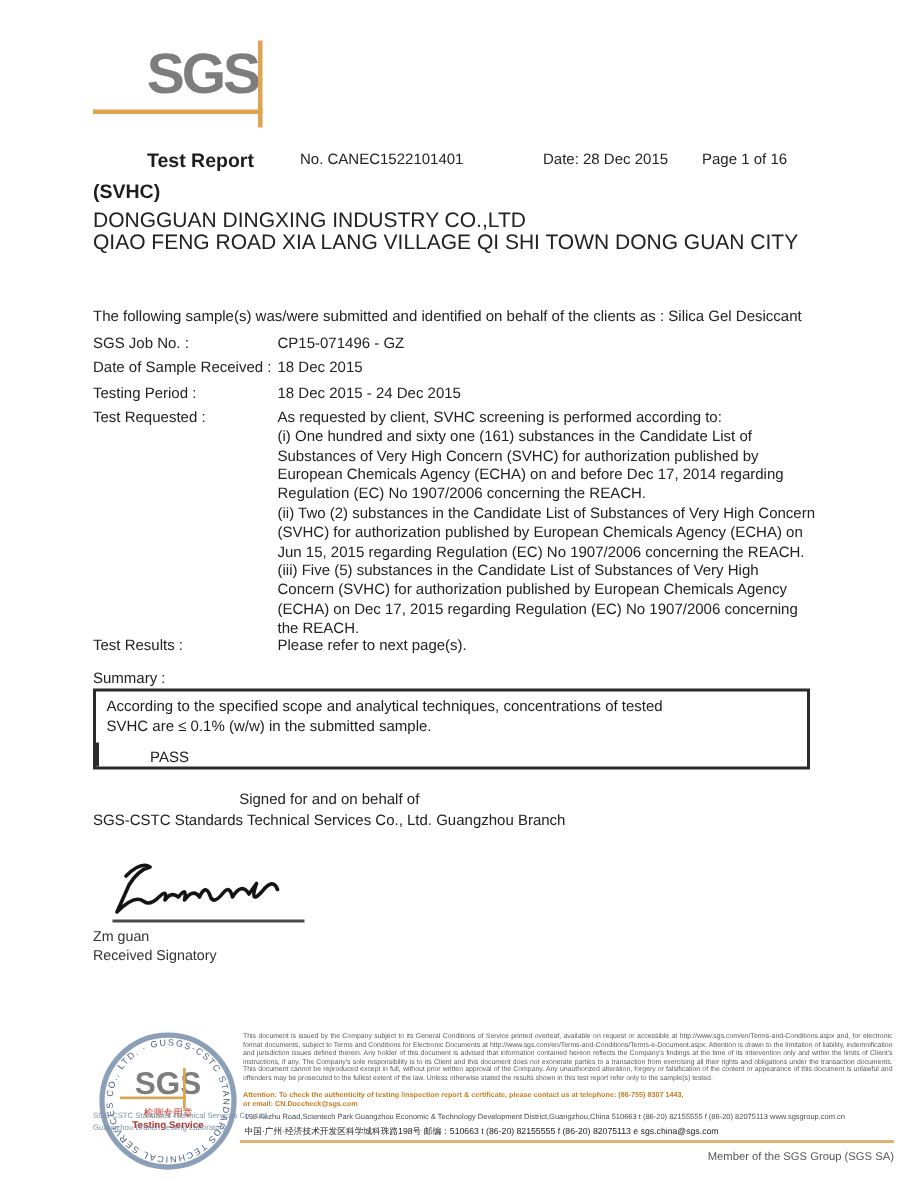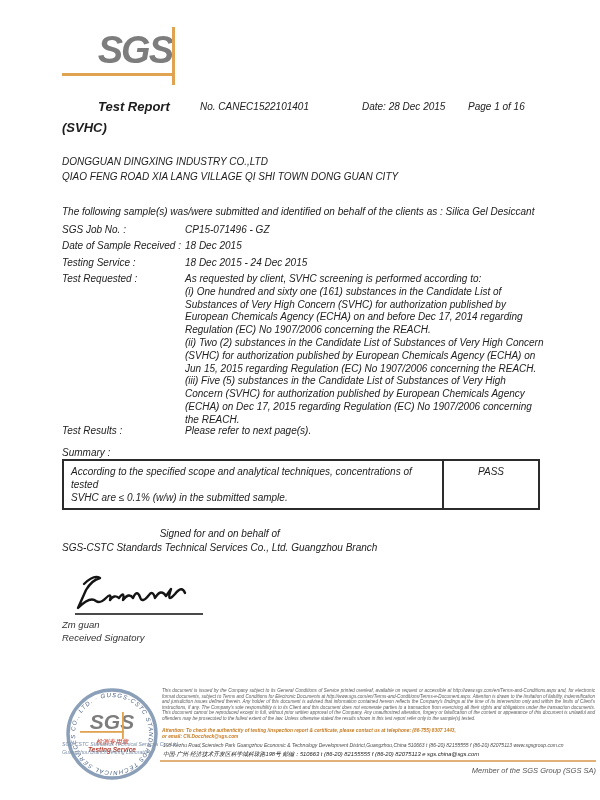--- a/index.html
+++ b/index.html
@@ -1,45 +1,45 @@
 <!DOCTYPE html>
 <html><head>
 <meta charset="utf-8">
 <style>
   html,body{margin:0;padding:0;}
   body{width:600px;height:800px;background:#ffffff;}
   .page{position:relative;width:600px;height:800px;background:#ffffff;overflow:hidden;
-        font-family:"Liberation Sans",sans-serif;color:#1d1d1d;font-style:italic;}
+        font-family:"Liberation Sans",sans-serif;color:#1d1d1d;}
 
   
   .logo-text{position:absolute;left:62px;top:30px;width:110px;text-align:right;
              font-size:38px;line-height:40px;font-weight:bold;color:#7d7d7d;letter-spacing:-2px;}
   .logo-hline{position:absolute;left:62px;top:73px;width:113px;height:3px;background:#E0A351;}
   .logo-vline{position:absolute;left:172px;top:27px;width:3px;height:58px;background:#E0A351;}
 
   
   .title{position:absolute;left:62px;top:99px;font-size:13px;font-weight:bold;margin-left:36px;}
   .subtitle{position:absolute;left:62px;top:120px;font-size:13px;font-weight:bold;}
   .meta{position:absolute;top:101px;font-size:10px;color:#222;}
   .meta-no{left:200px;} .meta-date{left:362px;text-align:right;} .meta-page{left:468px;}
 
-  .client{position:absolute;left:62px;top:139px;font-size:10px;line-height:14.5px;color:#222;margin-top:16px;}
+  .client{position:absolute;left:62px;top:139px;font-size:14px;line-height:14.5px;color:#222;}
 
   .intro{position:absolute;left:62px;top:206px;width:480px;font-size:10px;color:#222;}
 
   
   .frow{position:absolute;left:62px;font-size:10px;color:#222;}
   .frow .lbl{position:absolute;left:0;top:0;width:120px;}
   .frow .val{position:absolute;left:123px;top:0;width:360px;white-space:pre-line;line-height:12.8px;}
   .r1{top:224px;} .r2{top:240px;} .r3{top:257px;} .r4{top:273px;} .r5{top:425px;}
 
   
   .summary-lbl{position:absolute;left:62px;top:447px;font-size:10px;color:#222;}
   .summary-table{position:absolute;left:62px;top:459px;width:478px;display:flex;
-                 border:2px solid #2b2b2b;background:#fff;box-sizing:border-box;}
+                 border:2px solid #2b2b2b;background:#fff;box-sizing:border-box;flex-direction:column;}
   .summary-cell{flex:1;padding:4px 7px;font-size:10px;line-height:13px;white-space:pre-line;}
   .summary-pass{width:96px;border-left:2px solid #2b2b2b;text-align:center;
                 font-size:10px;padding-top:5px;box-sizing:border-box;}
 
   
   .signed{position:absolute;left:62px;top:527px;font-size:10px;line-height:13.5px;color:#222;text-align:center;}
   .sig-svg{position:absolute;left:70px;top:568px;}
   .sig-line{position:absolute;left:75px;top:613px;width:128px;height:2px;background:#4a4a4a;}
   .sig-name{position:absolute;left:62px;top:619px;font-size:9.5px;color:#333;}
   .sig-title{position:absolute;left:62px;top:632px;font-size:9.5px;color:#333;}
@@ -82,21 +82,21 @@
 
   <div class="frow r1">
     <span class="lbl">SGS Job No. :</span>
     <span class="val">CP15-071496 - GZ</span>
   </div>
   <div class="frow r2">
     <span class="lbl">Date of Sample Received :</span>
     <span class="val">18 Dec 2015</span>
   </div>
   <div class="frow r3">
-    <span class="lbl">Testing Service :</span>
+    <span class="lbl">Testing Period :</span>
     <span class="val">18 Dec 2015 - 24 Dec 2015</span>
   </div>
   <div class="frow r4">
     <span class="lbl">Test Requested :</span>
     <span class="val">As requested by client, SVHC screening is performed according to:
 (i) One hundred and sixty one (161) substances in the Candidate List of
 Substances of Very High Concern (SVHC) for authorization published by
 European Chemicals Agency (ECHA) on and before Dec 17, 2014 regarding
 Regulation (EC) No 1907/2006 concerning the REACH.
 (ii) Two (2) substances in the Candidate List of Substances of Very High Concern

